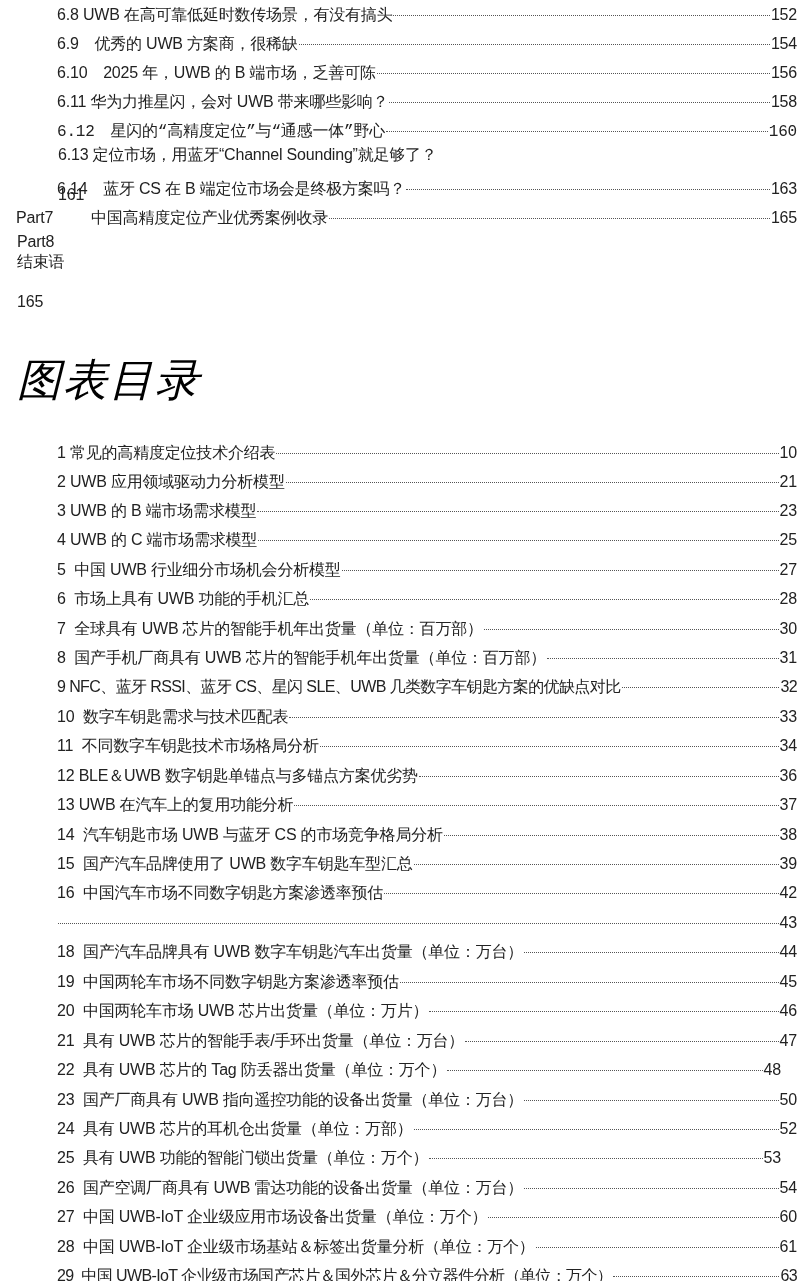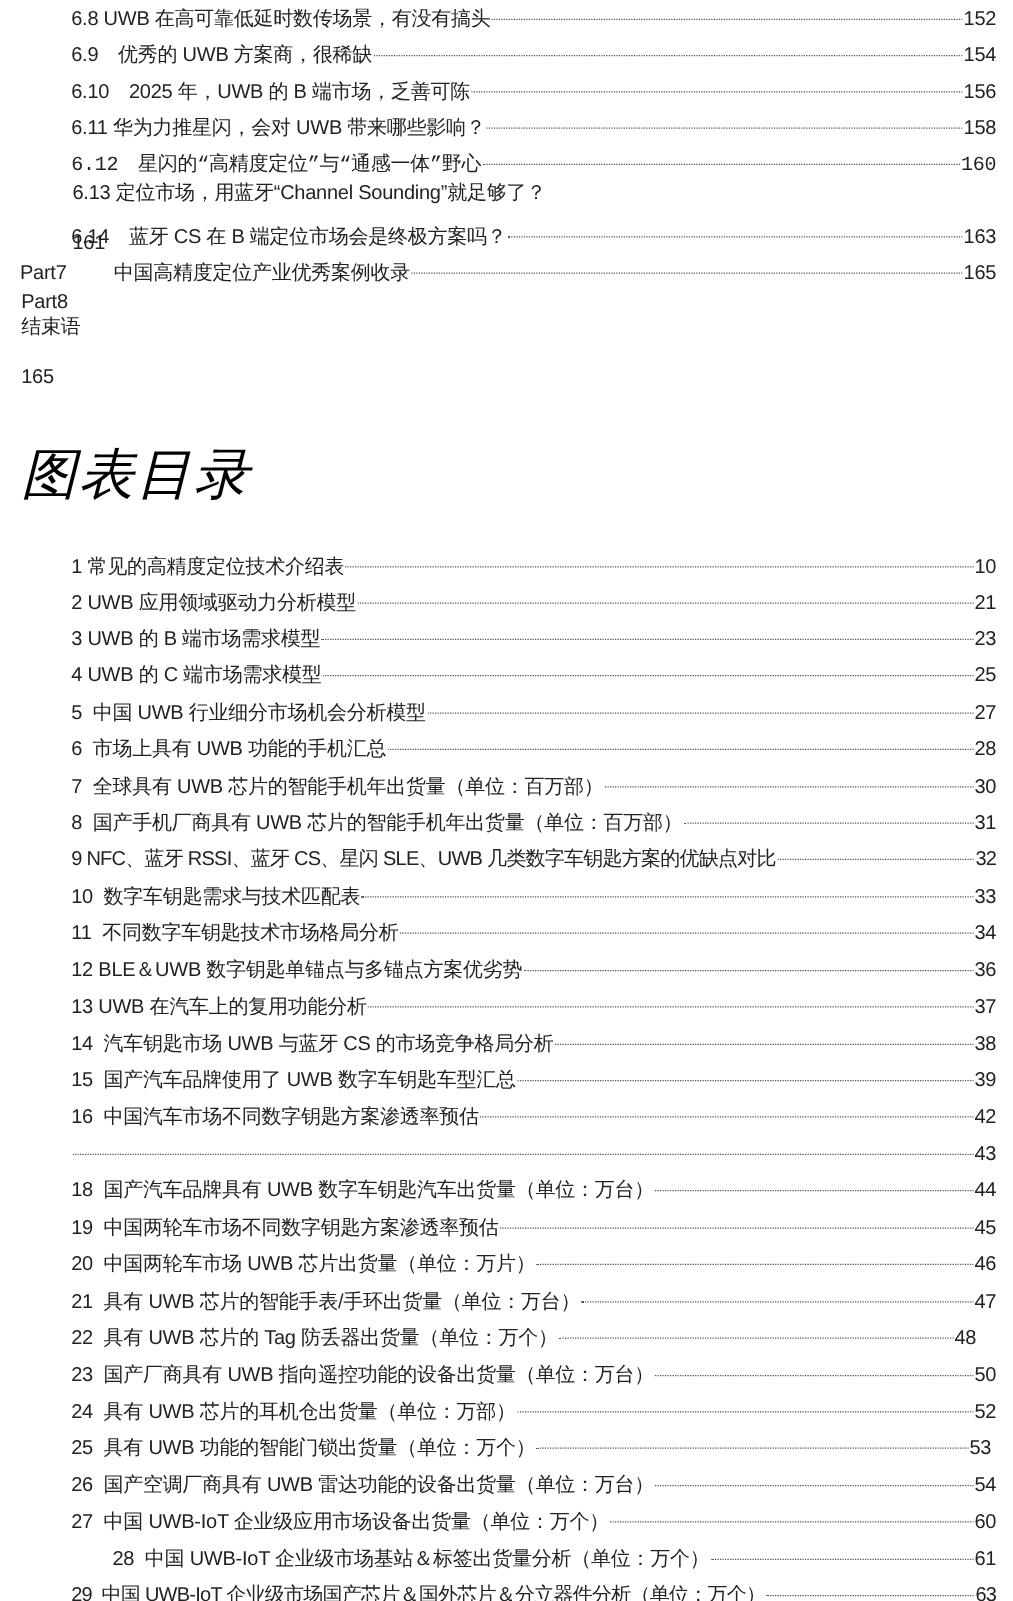--- a/index.html
+++ b/index.html
@@ -232,36 +232,36 @@
   <div class="toc-line" style="left:57px; right:13px; top:1085px;">
     <span class="label">23  国产厂商具有 UWB 指向遥控功能的设备出货量（单位：万台）</span>
     <span class="leader"></span>
     <span class="page">50</span>
   </div>
   <div class="toc-line" style="left:57px; right:13px; top:1114px;">
     <span class="label">24  具有 UWB 芯片的耳机仓出货量（单位：万部）</span>
     <span class="leader"></span>
     <span class="page">52</span>
   </div>
-  <div class="toc-line" style="left:57px; right:17px; top:1143px;">
+  <div class="toc-line" style="left:57px; right:29px; top:1143px;">
     <span class="label">25  具有 UWB 功能的智能门锁出货量（单位：万个）</span>
     <span class="leader"></span>
     <span class="page">53</span>
   </div>
   <div class="toc-line" style="left:57px; right:13px; top:1173px;">
     <span class="label">26  国产空调厂商具有 UWB 雷达功能的设备出货量（单位：万台）</span>
     <span class="leader"></span>
     <span class="page">54</span>
   </div>
   <div class="toc-line" style="left:57px; right:13px; top:1202px;">
     <span class="label">27  中国 UWB-IoT 企业级应用市场设备出货量（单位：万个）</span>
     <span class="leader"></span>
     <span class="page">60</span>
   </div>
-  <div class="toc-line" style="left:57px; right:13px; top:1232px;margin-left:33px;">
+  <div class="toc-line" style="left:57px; right:13px; top:1232px;">
     <span class="label">28  中国 UWB-IoT 企业级市场基站＆标签出货量分析（单位：万个）</span>
     <span class="leader"></span>
     <span class="page">61</span>
   </div>
   <div class="toc-line" style="left:57px; right:13px; top:1261px; letter-spacing:-0.6px;">
     <span class="label">29  中国 UWB-IoT 企业级市场国产芯片＆国外芯片＆分立器件分析（单位：万个）</span>
     <span class="leader"></span>
     <span class="page">63</span>
   </div>
 </div>

